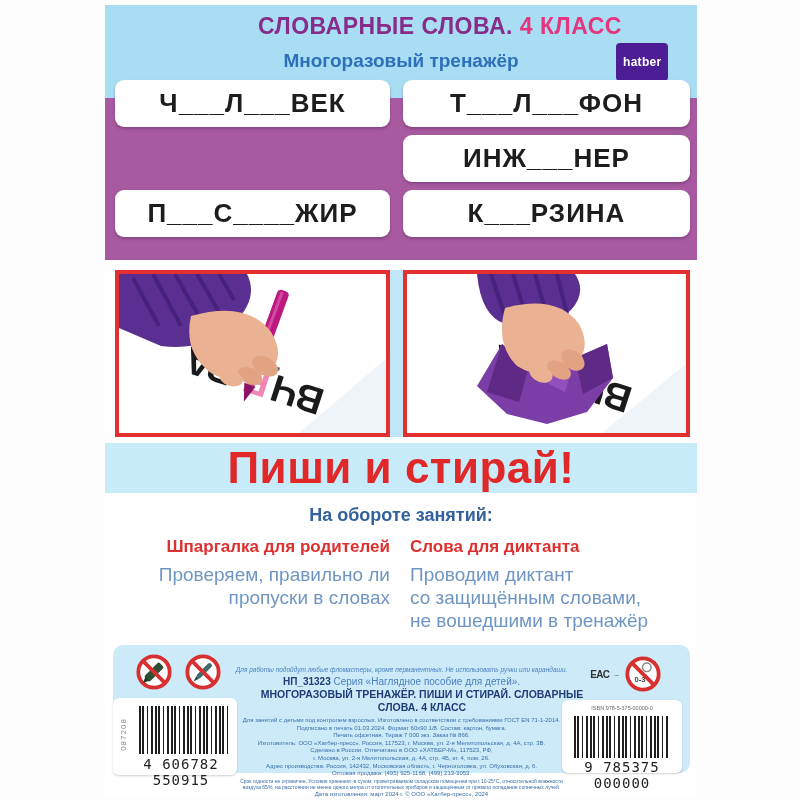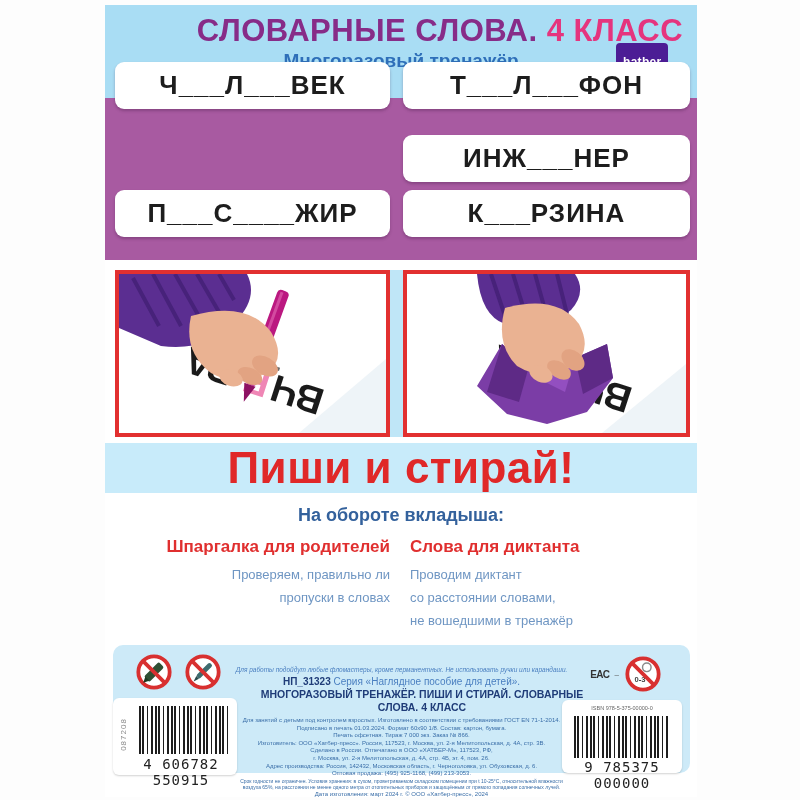--- a/index.html
+++ b/index.html
@@ -3,58 +3,58 @@
 <meta charset="utf-8">
 <style>
   html,body{margin:0;padding:0;background:#fdfdfd;}
   body{width:800px;height:800px;position:relative;overflow:hidden;
        font-family:"Liberation Sans","DejaVu Sans",sans-serif;}
   .card{position:absolute;left:105px;top:5px;width:592px;height:792px;background:#fff;}
 
   
   .top-band{position:absolute;left:0;top:0;width:592px;height:93px;background:#a9ddf4;}
   .title{position:absolute;left:0;top:8px;width:670px;text-align:center;
-         font-size:31px;font-weight:bold;letter-spacing:.5px;white-space:nowrap;}
+         font-size:23px;font-weight:bold;letter-spacing:.5px;white-space:nowrap;}
   .title .t-main{color:#872c88;}
   .title .t-accent{color:#e5357e;}
   .subtitle{position:absolute;left:0;top:45px;width:592px;text-align:center;
             font-size:19px;font-weight:bold;color:#2e6fb9;}
   .brand{position:absolute;left:511px;top:38px;background:#4c1d95;color:#fff;
          font-size:12px;font-weight:bold;padding:12px 7px;border-radius:4px;letter-spacing:.3px;}
 
   
   .word-band{position:absolute;left:0;top:93px;width:592px;height:162px;background:#a85aa1;}
   .word-box{position:absolute;height:47px;background:#fff;border-radius:9px;
             box-shadow:0 2px 3px rgba(60,20,60,.30);
             display:flex;align-items:center;justify-content:center;
             font-size:26px;font-weight:bold;color:#1d1d1d;letter-spacing:1px;white-space:nowrap;}
   .wb-l{left:10px;width:275px;}
   .wb-r{left:298px;width:287px;}
-  .row0{top:57px}.row1{top:130px}.row2{top:185px}
+  .row0{top:75px}.row1{top:130px}.row2{top:185px}
 
   
   .photo{position:absolute;top:265px;height:159px;background:#fff;border:4px solid #e23030;}
   .photo-l{left:10px;width:267px;}
   .photo-r{left:298px;width:279px;}
   .photo-gap{position:absolute;left:285px;top:265px;width:13px;height:167px;background:#bfe6f7;}
   .photo svg{display:block;width:100%;height:100%;}
 
   
   .slogan-strip{position:absolute;left:0;top:438px;width:592px;height:50px;background:#c8ebfa;
                 display:flex;align-items:center;justify-content:center;}
   .slogan{font-size:44px;font-weight:bold;color:#e02828;letter-spacing:.5px;}
 
   
   .back-heading{position:absolute;left:0;top:500px;width:592px;text-align:center;
                 font-size:18px;font-weight:bold;color:#33619c;}
   .col{position:absolute;top:532px;width:262px;}
   .col-l{left:23px;text-align:right;}
   .col-r{left:305px;text-align:left;width:270px;}
   .col-title{font-size:17px;font-weight:bold;color:#e02f2f;margin-bottom:6px;}
-  .col-line{font-size:13px;color:#6f96c3;line-height:23px;}
+  .col-line{font-size:19px;color:#6f96c3;line-height:23px;}
 
   
   .footer-block{position:absolute;left:8px;top:640px;width:577px;height:128px;
                 background:#cdeaf8;border-radius:10px;}
   .prohibit-icons{position:absolute;left:22px;top:8px;display:flex;gap:11px;}
   .eac-age{position:absolute;right:28px;top:10px;display:flex;align-items:center;gap:5px;}
   .eac{font-size:10px;font-weight:bold;color:#333;letter-spacing:-.5px;padding-left:13px;}
   .eac-dash{font-size:8px;color:#555;}
   .foot-center{width:368px;margin:0 auto;padding-top:20px;text-align:center;color:#3a6ea8;}
   .fi{font-size:6.5px;font-style:italic;color:#4a7fc0;line-height:9px;}
@@ -153,32 +153,32 @@
       <ellipse cx="166" cy="86" rx="13" ry="9" fill="#e2a382" transform="rotate(40 166 86)"></ellipse>
       <ellipse cx="152" cy="96" rx="13" ry="8" fill="#e2a382" transform="rotate(32 152 96)"></ellipse>
       <ellipse cx="134" cy="100" rx="12" ry="8" fill="#eab292" transform="rotate(22 134 100)"></ellipse>
     </svg>
   </div>
 
   <div class="slogan-strip">
     <div class="slogan">Пиши и стирай!</div>
   </div>
 
-  <div class="back-heading">На обороте вкладыша:</div>
+  <div class="back-heading">На обороте занятий:</div>
 
   <div class="col col-l">
     <div class="col-title">Шпаргалка для родителей</div>
     <div class="col-line">Проверяем, правильно ли</div>
     <div class="col-line">пропуски в словах</div>
   </div>
 
   <div class="col col-r">
     <div class="col-title">Слова для диктанта</div>
     <div class="col-line">Проводим диктант</div>
-    <div class="col-line">со расстоянии словами,</div>
+    <div class="col-line">со защищённым словами,</div>
     <div class="col-line">не вошедшими в тренажёр</div>
   </div>
 
   <div class="footer-block">
 
     <div class="prohibit-icons">
       <svg class="no-circle" viewBox="0 0 40 40">
         <circle cx="20" cy="20" r="16.5" fill="#fff" stroke="#d83030" stroke-width="4"></circle>
         <rect x="16" y="9" width="8" height="22" rx="2" fill="#2f4f33" transform="rotate(45 20 20)"></rect>
         <polygon points="17,30 23,30 20,36" fill="#1f3a23" transform="rotate(45 20 20)"></polygon>

